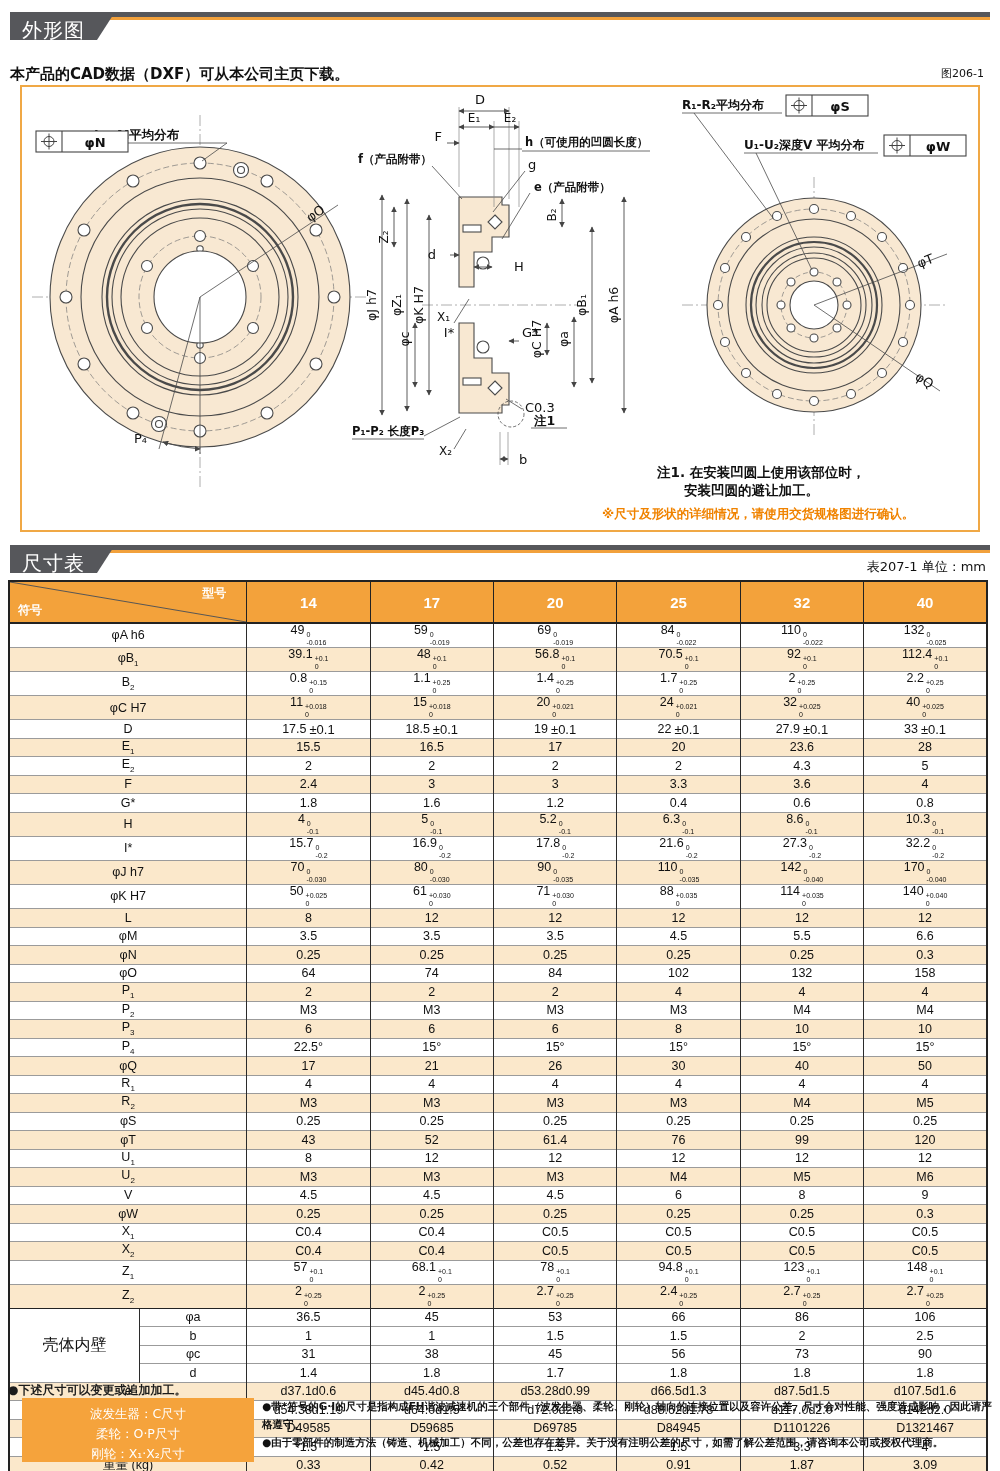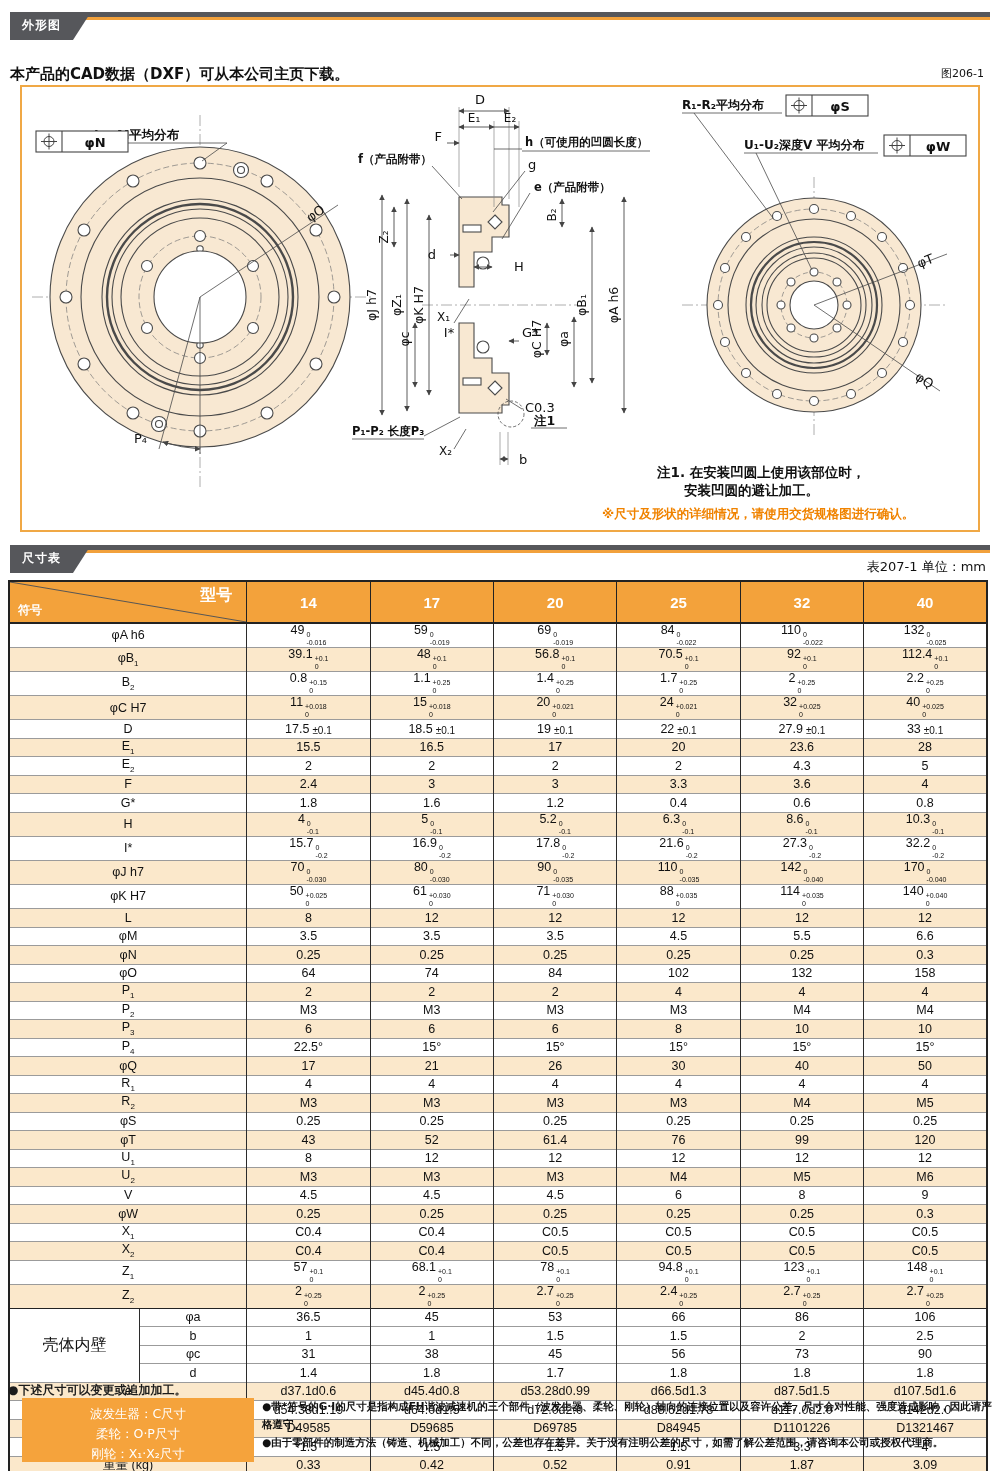--- a/index.html
+++ b/index.html
@@ -3,45 +3,45 @@
 <meta charset="utf-8">
 <style>
   html,body{margin:0;padding:0;}
   body{width:1000px;height:1471px;position:relative;background:#fff;
        font-family:"DejaVu Sans",sans-serif;color:#1b1b1b;overflow:hidden;}
   
   .secbar{position:absolute;left:10px;width:980px;height:28px;}
   .secbar .ln-dark{position:absolute;top:0;left:0;right:0;height:5px;background:#56575B;}
   .secbar .ln-orange{position:absolute;top:5px;left:0;right:0;height:3px;background:#F2A13C;}
   .secbar .badge{position:absolute;top:0;left:0;height:28px;box-sizing:border-box;background:#56575B;
-      color:#fff;font-weight:bold;font-size:12px;letter-spacing:1px;padding:5px 30px 0 12px;
+      color:#fff;font-weight:normal;font-size:20px;letter-spacing:1px;padding:5px 30px 0 12px;
       clip-path:polygon(0 0,100% 0,calc(100% - 18px) 100%,0 100%);}
   .cadline{position:absolute;left:10px;top:65px;font-size:15px;font-weight:bold;color:#111;}
   .figno{position:absolute;right:16px;top:66px;font-size:11px;color:#111;}
   .caption{position:absolute;right:14px;top:558px;font-size:13px;color:#111;}
   
   .panel{position:absolute;left:20px;top:85px;width:956px;height:443px;border:2px solid #F0A845;background:#fff;}
   
   table.dim{position:absolute;left:8px;top:580px;width:980px;border-collapse:collapse;table-layout:fixed;
       border:2px solid #222;font-family:"Liberation Sans","DejaVu Sans",sans-serif;}
   table.dim th{background:#F3A23B;color:#fff;border-left:1.5px solid #222;border-bottom:2px solid #222;
       font-size:15px;font-weight:bold;height:40px;padding:0;}
   table.dim th.corner{position:relative;}
-  table.dim th.corner .ct{position:absolute;top:3px;right:14px;font-size:16px;}
+  table.dim th.corner .ct{position:absolute;top:3px;right:20px;font-size:12px;}
   table.dim th.corner .cb{position:absolute;bottom:3px;left:8px;font-size:12px;}
   table.dim th.corner svg{position:absolute;inset:0;width:100%;height:100%;}
   table.dim td{border-left:1.5px solid #2b2b2b;border-top:1px solid #9b9b9b;padding:0;height:17.5px;
       text-align:center;font-size:12.5px;color:#111;line-height:1;white-space:nowrap;}
   table.dim tr.peach td{background:#FBE8CB;}
   table.dim tr.white td{background:#fff;}
   table.dim td.gcell{background:#fff;font-size:16px;}
   table.dim tr.gtop td{border-top:1.5px solid #222;}
   .tol{display:inline-flex;flex-direction:column;justify-content:center;font-size:7px;line-height:1.15;
       margin-left:2px;vertical-align:-3px;text-align:left;}
-  .pm{font-size:10px;margin-left:3px;vertical-align:-1px;}
+  .pm{font-size:13px;margin-left:3px;vertical-align:-1px;}
   sub{font-size:8px;}
   
   .prenote{position:absolute;left:8px;top:1382px;font-size:12px;font-weight:bold;}
   .obox{position:absolute;left:22px;top:1398px;width:232px;height:64px;background:#F5A33C;color:#fff;
       font-weight:normal;font-size:12.5px;line-height:1.6;text-align:center;padding-top:6px;box-sizing:border-box;}
   .bullets{position:absolute;left:262px;top:1398px;width:734px;font-size:10.5px;font-weight:bold;
       line-height:1.7;color:#111;}
   .plogo{position:absolute;left:20px;top:1463px;width:150px;height:8px;}
   svg text{font-family:"DejaVu Sans",sans-serif;}
 </style>

